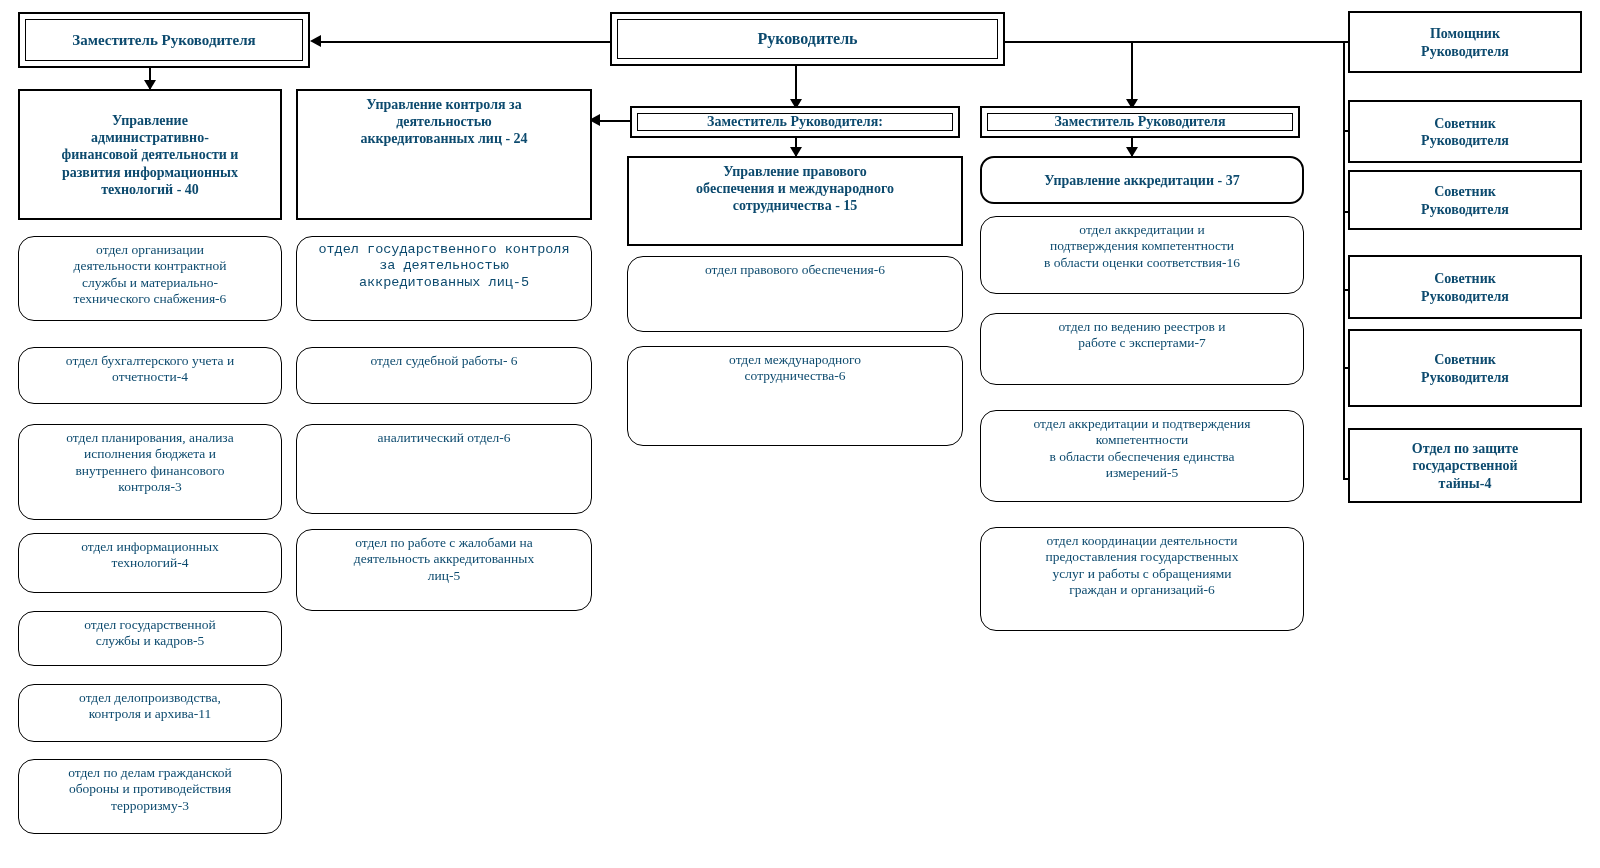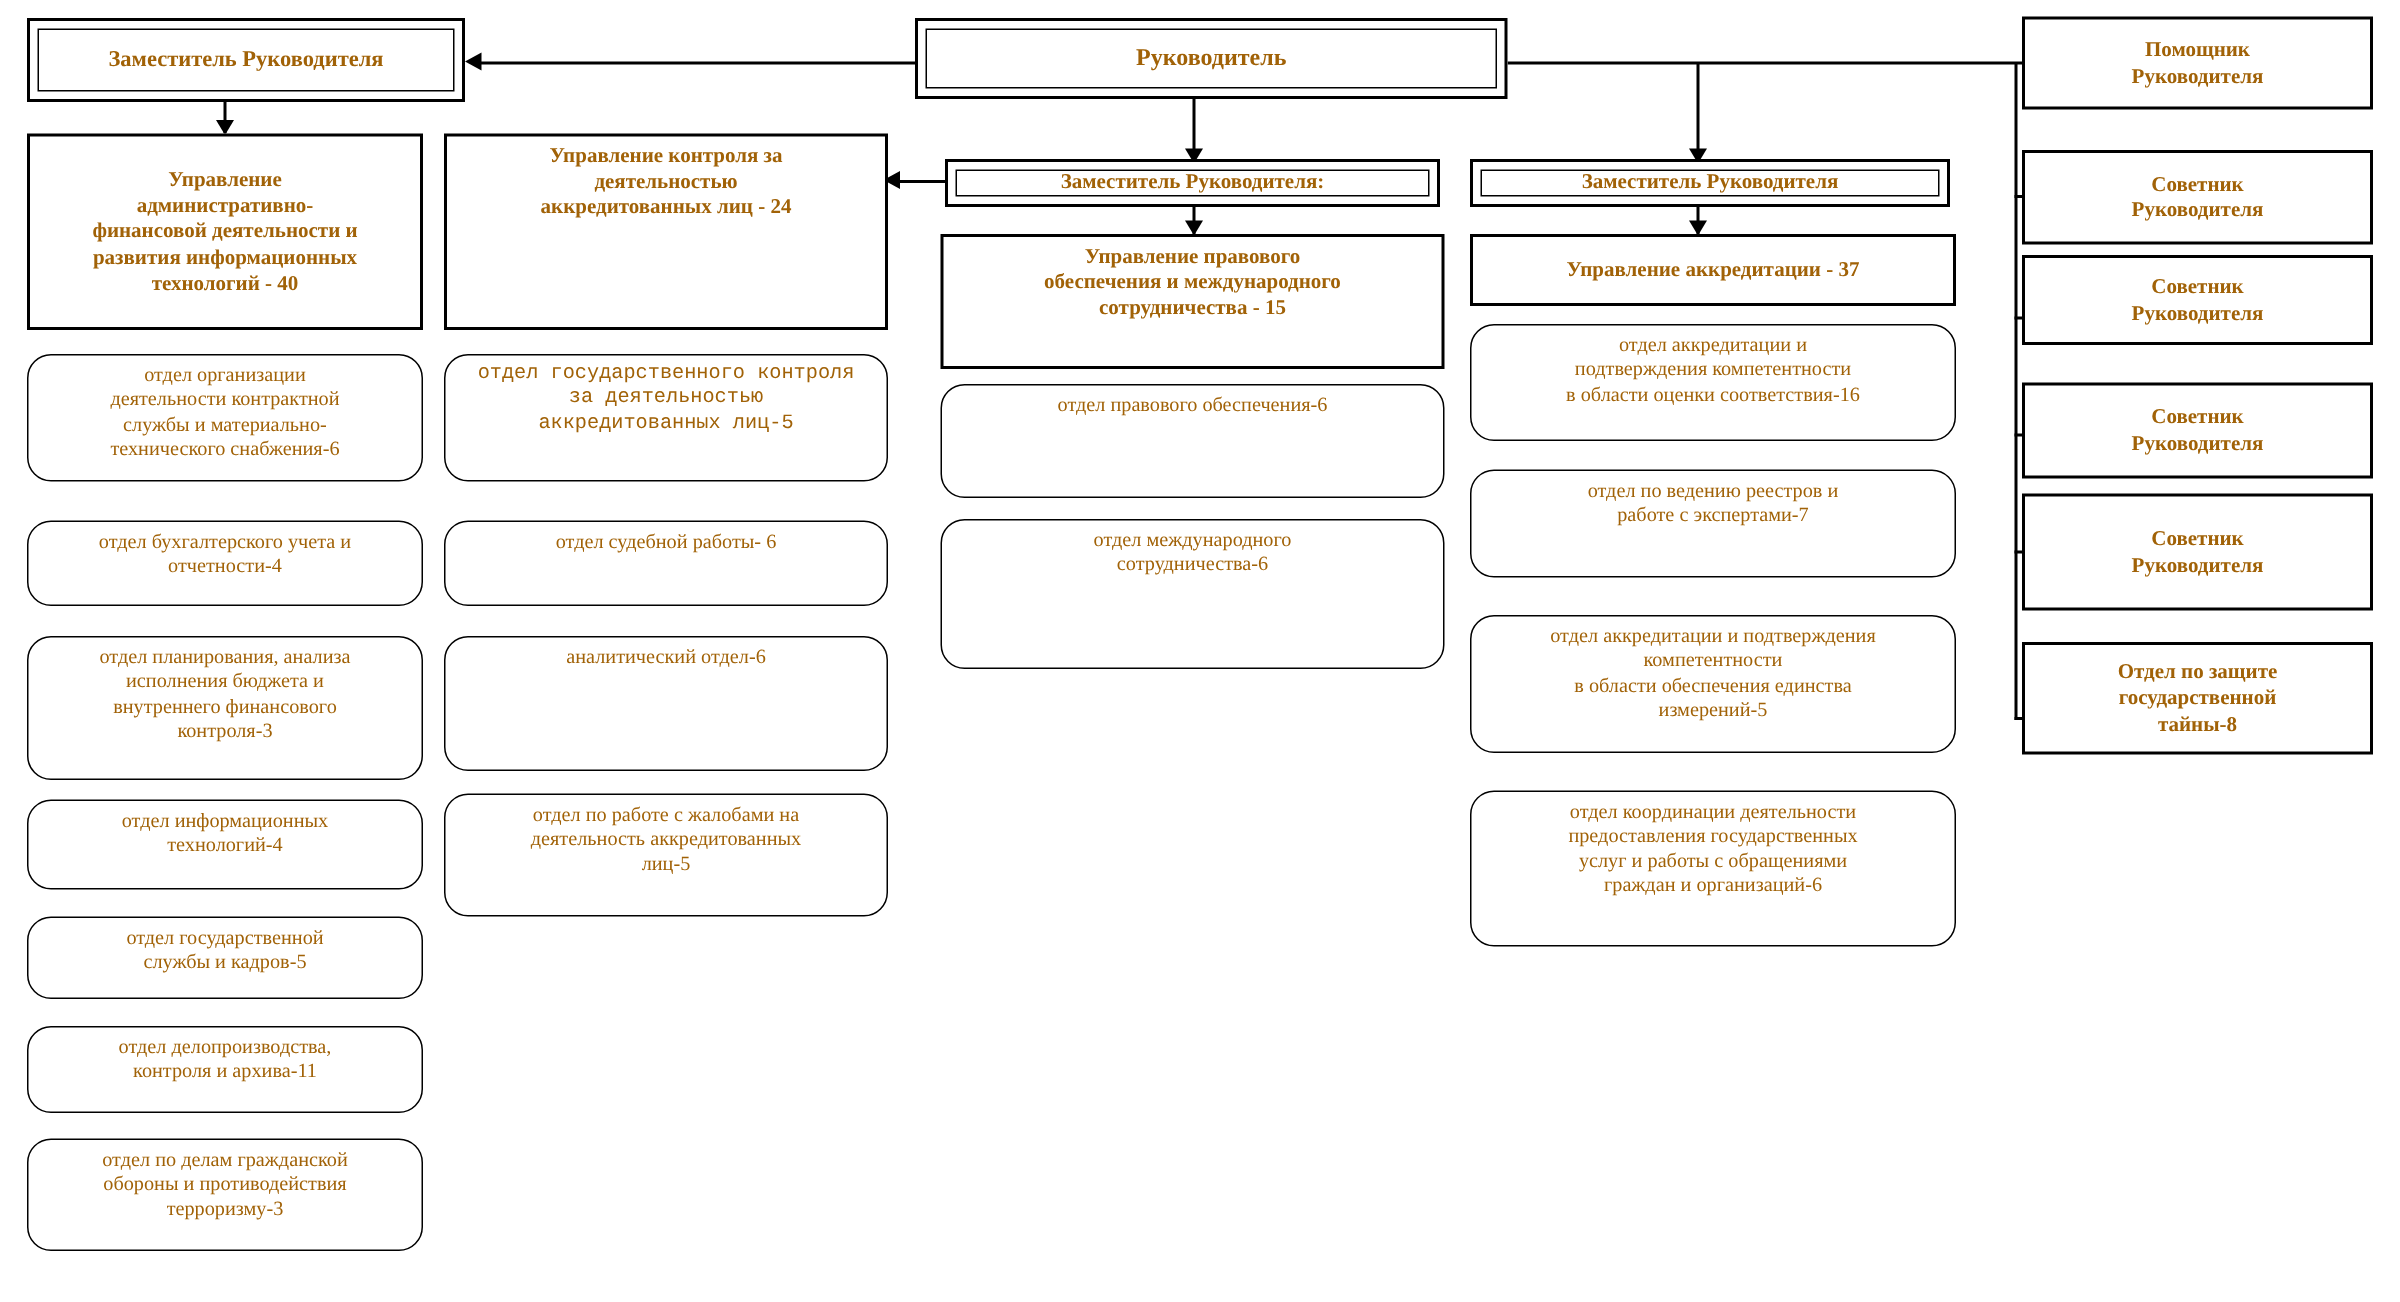--- a/index.html
+++ b/index.html
@@ -6,21 +6,21 @@
     margin: 0;
     padding: 0;
     background: #ffffff;
   }
   #canvas {
     position: relative;
     width: 1600px;
     height: 868px;
     background: #ffffff;
     font-family: "Liberation Serif", "DejaVu Serif", serif;
-    color: #a16207;
+    color: #0c4a6e;
     overflow: hidden;
   }
 
   
   .box {
     position: absolute;
     box-sizing: border-box;
     background: #ffffff;
     border: 1px solid #000000;
     display: flex;
@@ -222,21 +222,21 @@
 
   <div class="box thick f14 t-bold" style="left:627px; top:156px; width:336px; height:90px;">Управление правового
 обеспечения и международного
 сотрудничества - 15</div>
 
   <div class="box medium f13" style="left:627px; top:256px; width:336px; height:76px;">отдел правового обеспечения-6</div>
 
   <div class="box medium f13" style="left:627px; top:346px; width:336px; height:100px;">отдел международного
 сотрудничества-6</div>
 
-  <div class="box thick center-v f14 t-bold" style="left:980px; top:156px; width:324px; height:48px;">Управление аккредитации - 37</div>
+  <div class="box thick center-v f14 t-bold" style="left:980px; top:156px; width:324px; height:48px;border-radius:14px;">Управление аккредитации - 37</div>
 
   <div class="box medium f13" style="left:980px; top:216px; width:324px; height:78px;">отдел аккредитации и
 подтверждения компетентности
 в области оценки соответствия-16</div>
 
   <div class="box medium f13" style="left:980px; top:313px; width:324px; height:72px;">отдел по ведению реестров и
 работе с экспертами-7</div>
 
   <div class="box medium f13" style="left:980px; top:410px; width:324px; height:92px;">отдел аккредитации и подтверждения
 компетентности
@@ -258,15 +258,15 @@
 Руководителя</div>
 
   <div class="box thick center-v f14 t-bold" style="left:1348px; top:255px; width:234px; height:64px;">Советник
 Руководителя</div>
 
   <div class="box thick center-v f14 t-bold" style="left:1348px; top:329px; width:234px; height:78px;">Советник
 Руководителя</div>
 
   <div class="box thick center-v f14 t-bold" style="left:1348px; top:428px; width:234px; height:75px;">Отдел по защите
 государственной
-тайны-8</div>
+тайны-4</div>
 
 </div>
 
 </body></html>

